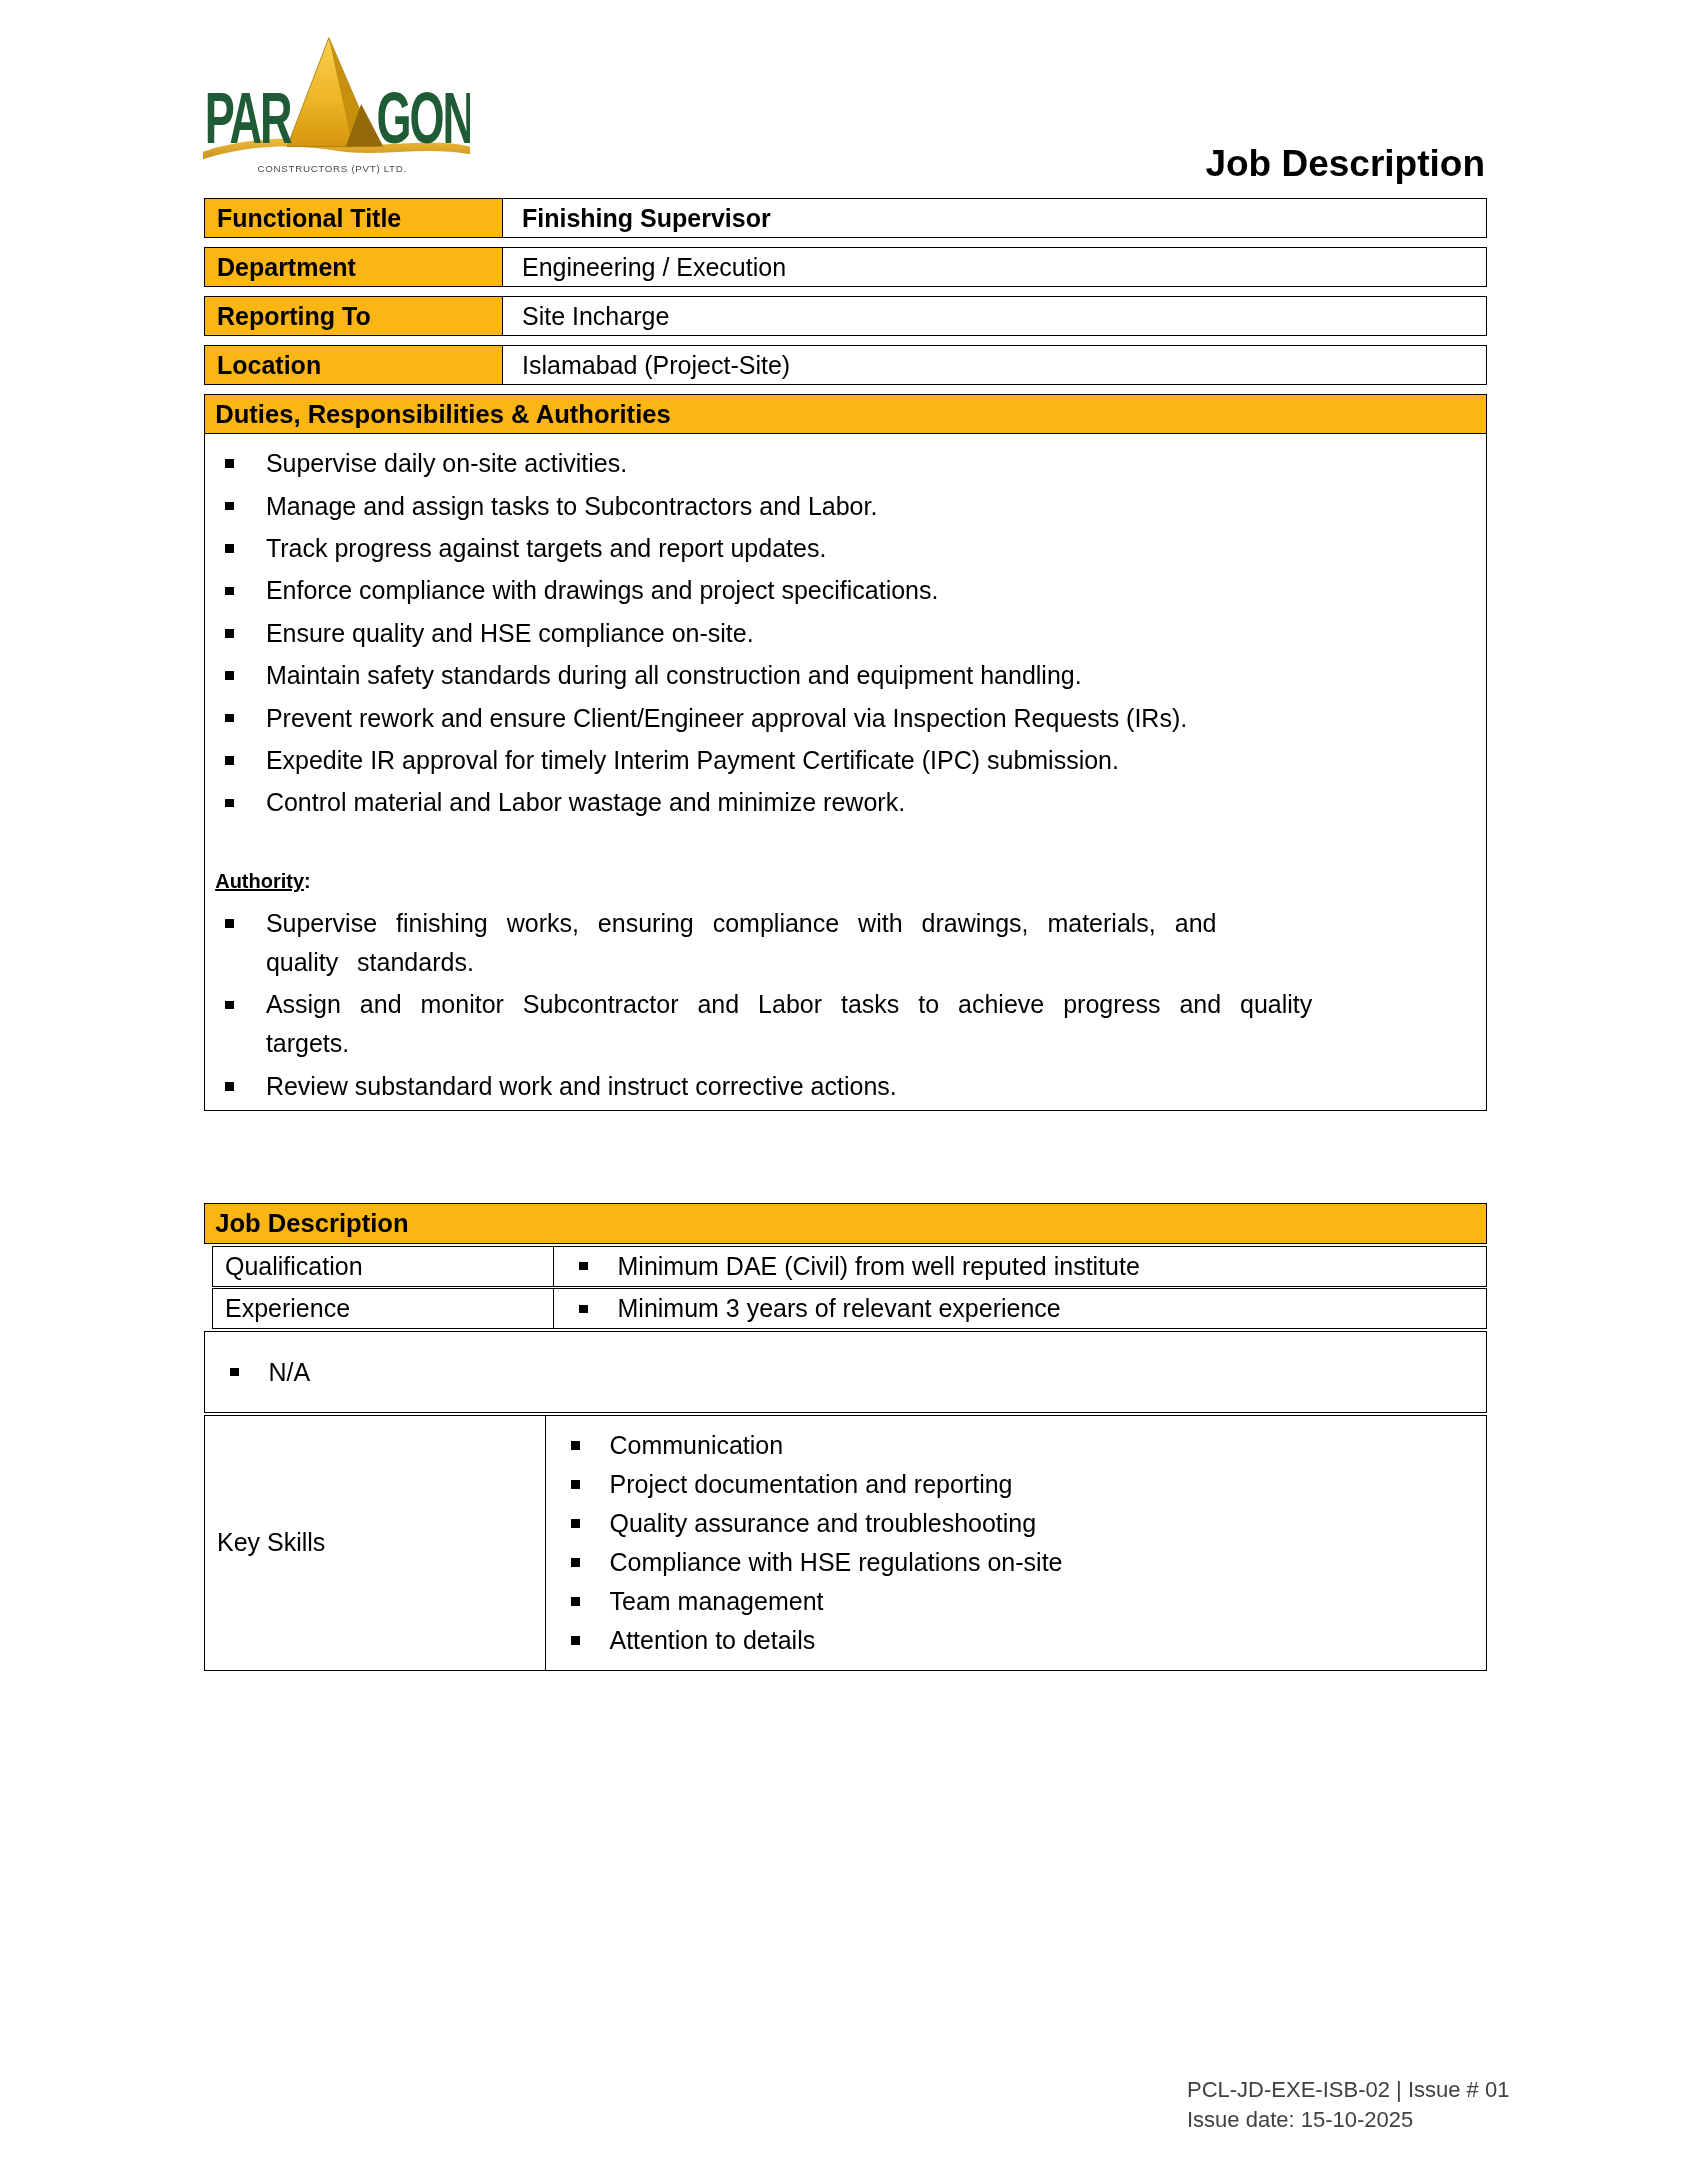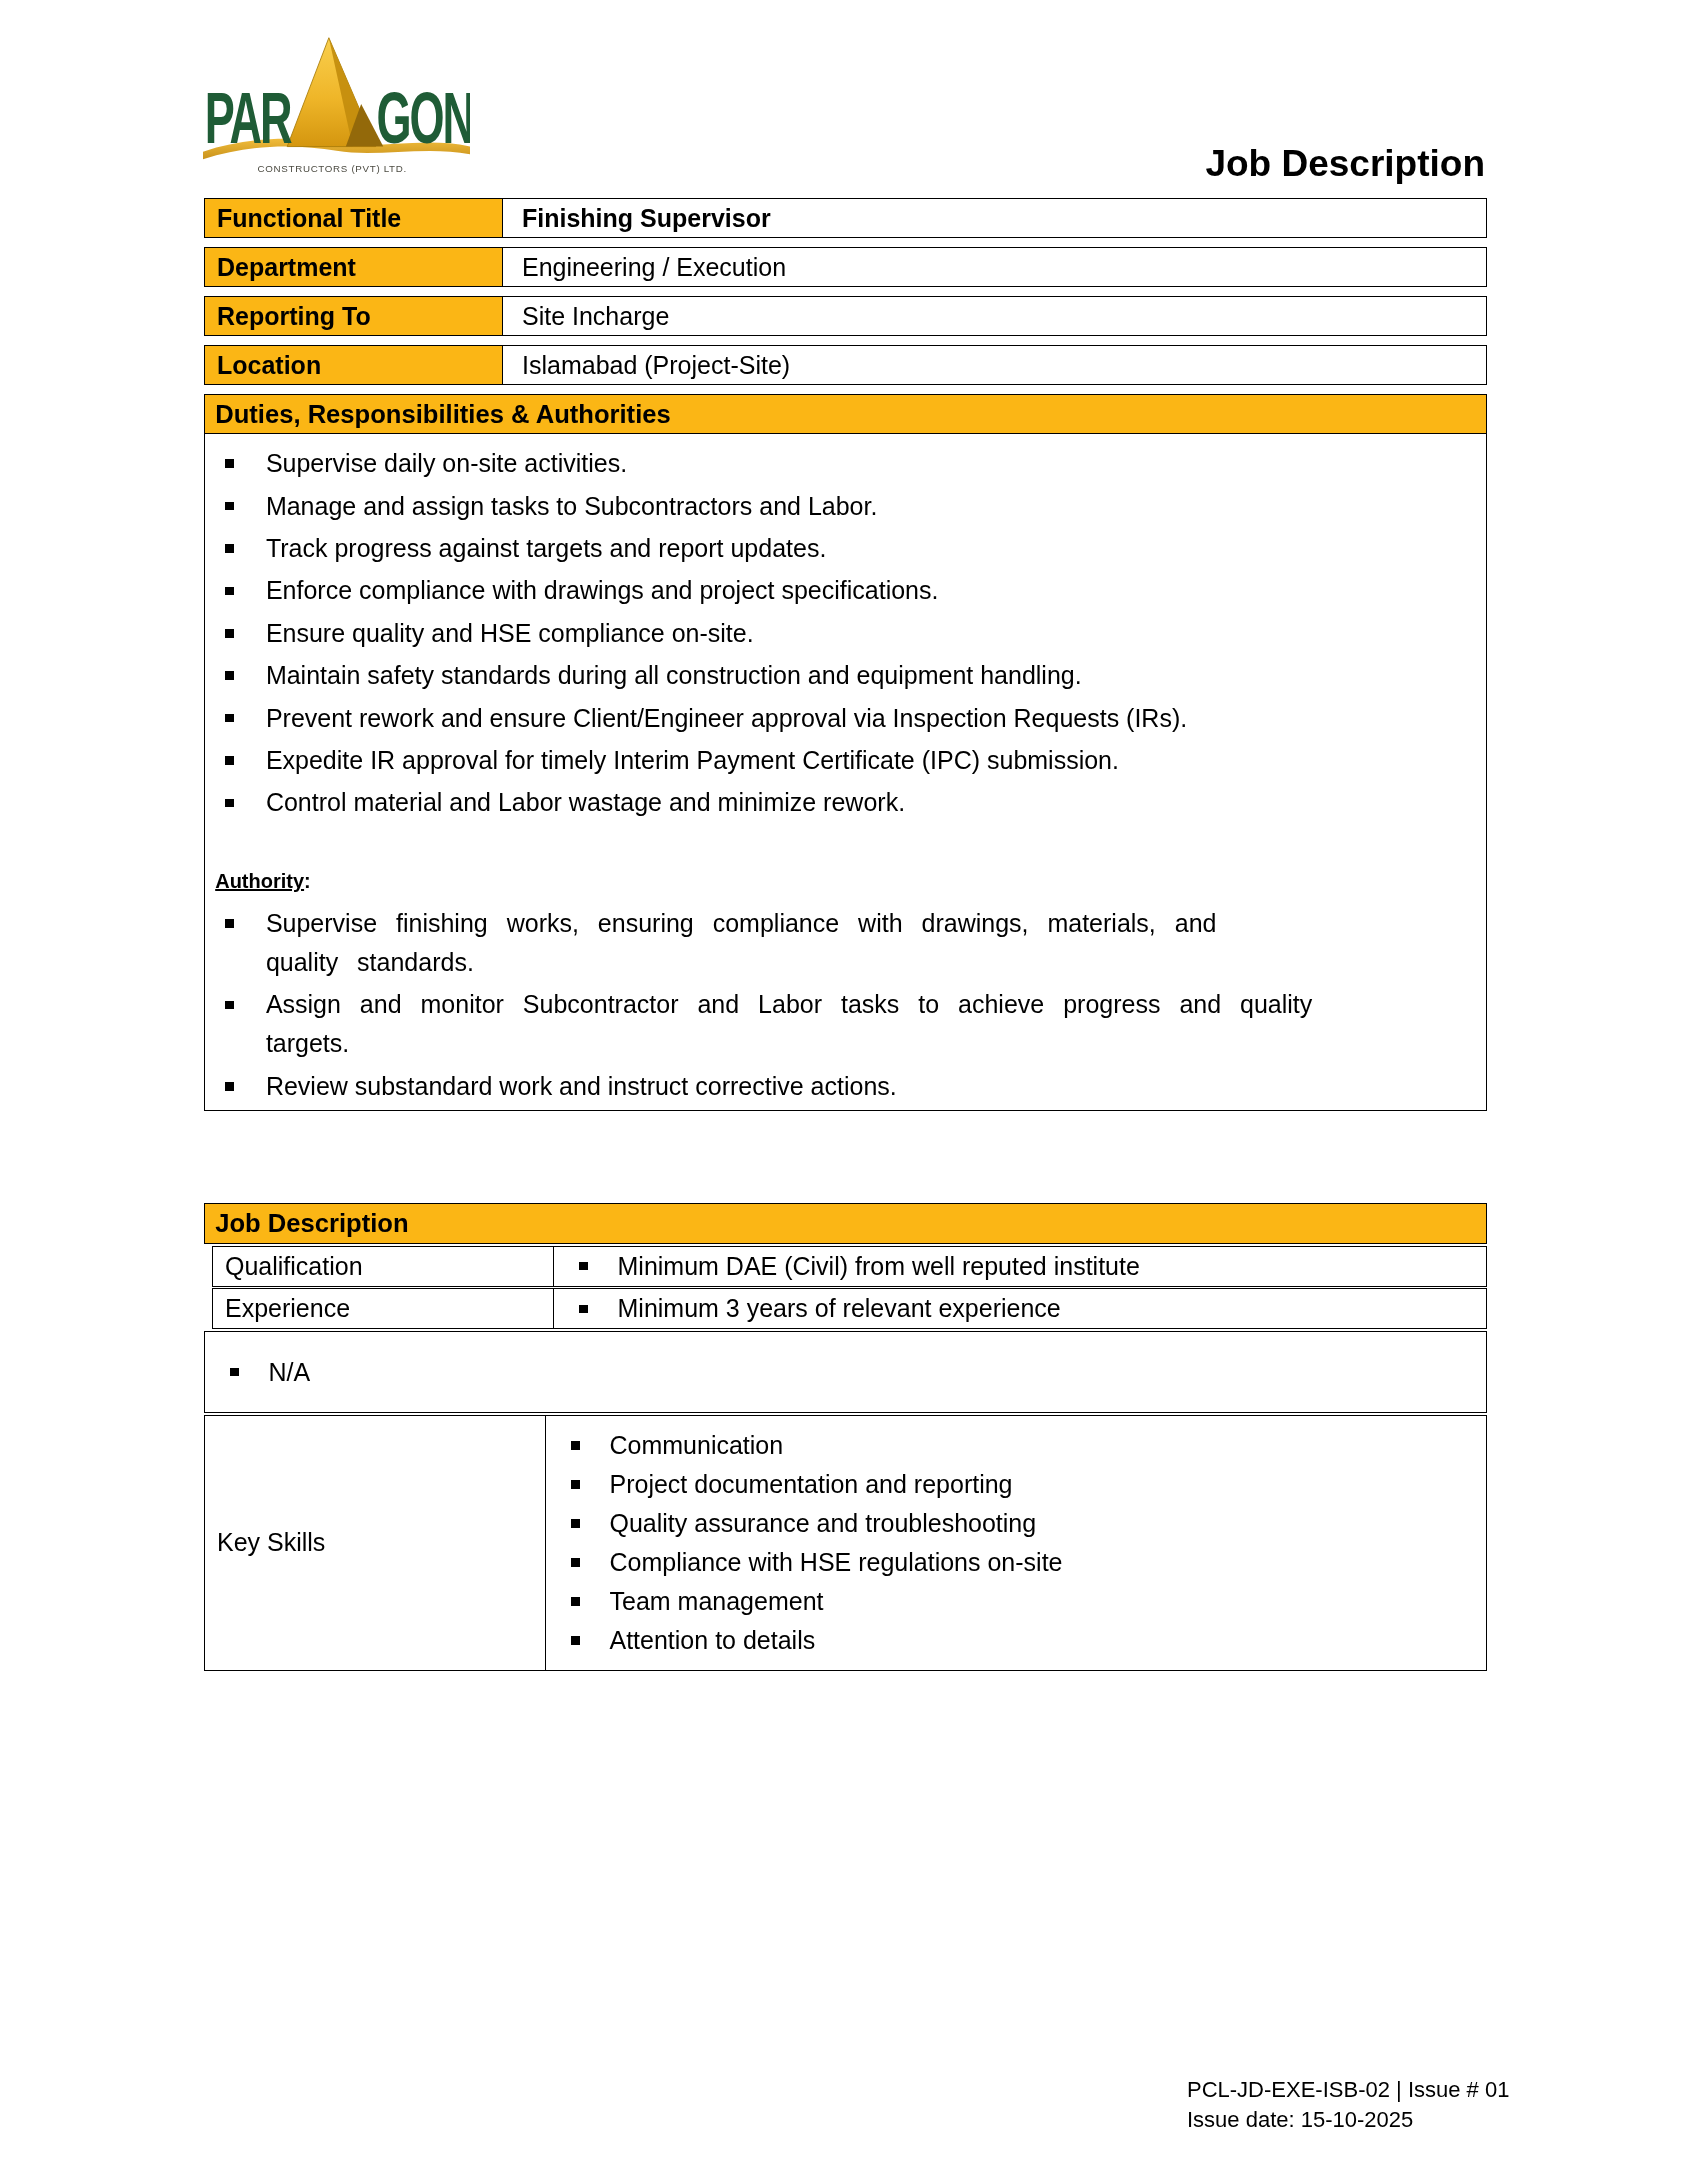--- a/index.html
+++ b/index.html
@@ -41,21 +41,21 @@
     font-size:25px;line-height:37px;padding-left:12px;padding-right:8.5px;
     display:flex;align-items:center;white-space:pre-line;}
   .jrvalue{flex:1;padding-left:25px;padding-right:17px;display:flex;flex-direction:column;justify-content:center;}
   .jrvalue .li{align-items:center;margin-bottom:0;}
   .jrvalue .sq{margin-top:0;}
   .jrvalue .li .txt{margin-left:30px;line-height:39px;}
   .h48{height:41px;margin-left:8px;}
   .h96{height:82px;}
   .h300{height:256px;}
   
-  .footer{position:absolute;left:1187px;top:2075px;font-size:22px;line-height:30px;color:#000000;}
+  .footer{position:absolute;left:1187px;top:2075px;font-size:22px;line-height:30px;color:#404040;}
 </style>
 </head>
 <body>
 
 <div class="logo">
   <svg width="267" height="152" viewBox="0 0 314 178">
     <defs>
       <linearGradient id="gp" x1="0" y1="0" x2="0" y2="1">
         <stop offset="0" stop-color="#F9CF4E"></stop>
         <stop offset="0.55" stop-color="#EFB629"></stop>

